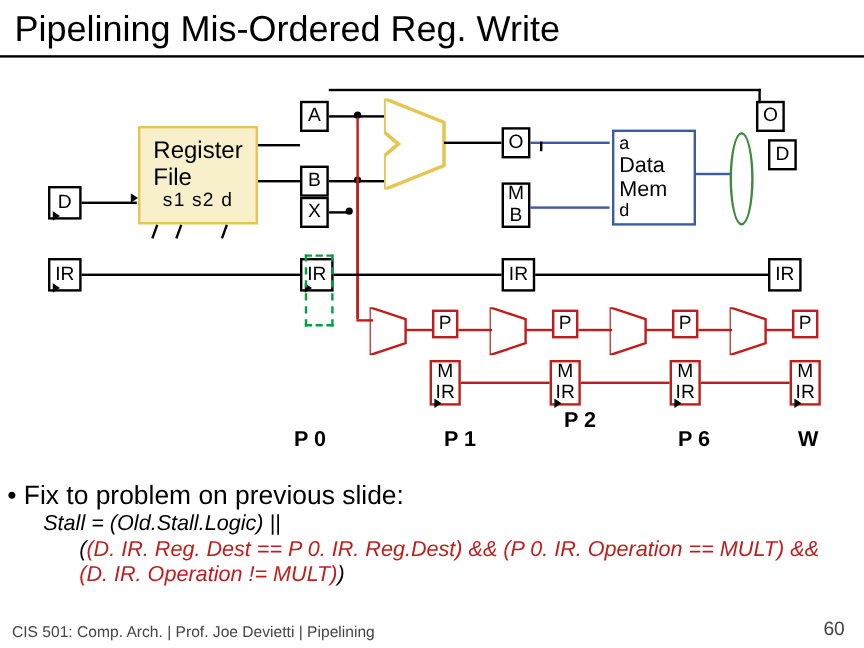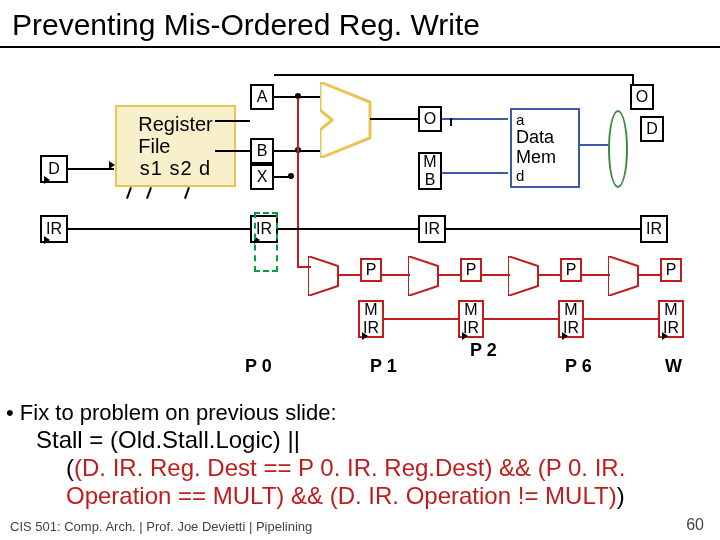--- a/index.html
+++ b/index.html
@@ -32,21 +32,21 @@
     justify-content: center;
     font-size: 16px;
     line-height: 1.1;
   }
   .regfile {
     border-color: #e6c651;
     background: #f8f0cb;
     flex-direction: column;
   }
   .regfile .big { font-size: 20px; }
-  .regfile .small { font-size: 20px; letter-spacing: 1px; }
+  .regfile .small { font-size: 16px; letter-spacing: 1px; }
   .reg-small {
     position: absolute;
     border: 2px solid #000;
     background: #fff;
     font-size: 16px;
     text-align: center;
     display: flex; align-items: center; justify-content: center;
   }
   .tri {
     position: absolute;
@@ -80,50 +80,50 @@
     background: #fff;
   }
   .bullet-text {
     position: absolute;
     top: 400px;
     left: 6px;
     width: 700px;
     font-size: 20px;
   }
   .bullet-text .main { font-size: 22px; }
-  .bullet-text .sub { font-size: 24px; margin-left: 30px; }
+  .bullet-text .sub { font-size: 18px; margin-left: 30px; font-style: italic; }
   .bullet-text .red { color: #c11c1c; }
   .footer {
     position: absolute;
     bottom: 6px;
     left: 10px;
     font-size: 13px;
     color: #444;
   }
   .pagenum {
     position: absolute;
     bottom: 6px;
     right: 16px;
     font-size: 16px;
     color: #444;
   }
 </style>
 </head>
 <body>
 
-<div class="title">Preventing Mis-Ordered Reg. Write</div>
+<div class="title">Pipelining Mis-Ordered Reg. Write</div>
 
 <div class="diagram">
 
   <div class="reg-small" style="left:40px; top:95px; width:28px; height:28px;">D</div>
   <div class="tri" style="left:44px; top:116px;"></div>
   <div class="reg-small" style="left:40px; top:155px; width:28px; height:28px;">IR</div>
   <div class="tri" style="left:44px; top:176px;"></div>
 
-  <div class="box regfile" style="left:115px; top:45px; width:121px; height:82px;">
+  <div class="box regfile" style="left:115px; top:45px; width:100px; height:82px;">
     <div class="big">Register<br>File</div>
     <div class="small">s1 s2  d</div>
   </div>
 
   <div class="wire" style="left:128px; top:127px; width:2px; height:12px; transform:rotate(20deg);"></div>
   <div class="wire" style="left:148px; top:127px; width:2px; height:12px; transform:rotate(20deg);"></div>
   <div class="wire" style="left:186px; top:127px; width:2px; height:12px; transform:rotate(20deg);"></div>
 
   <div class="tri" style="left:109px; top:101px;"></div>
 

